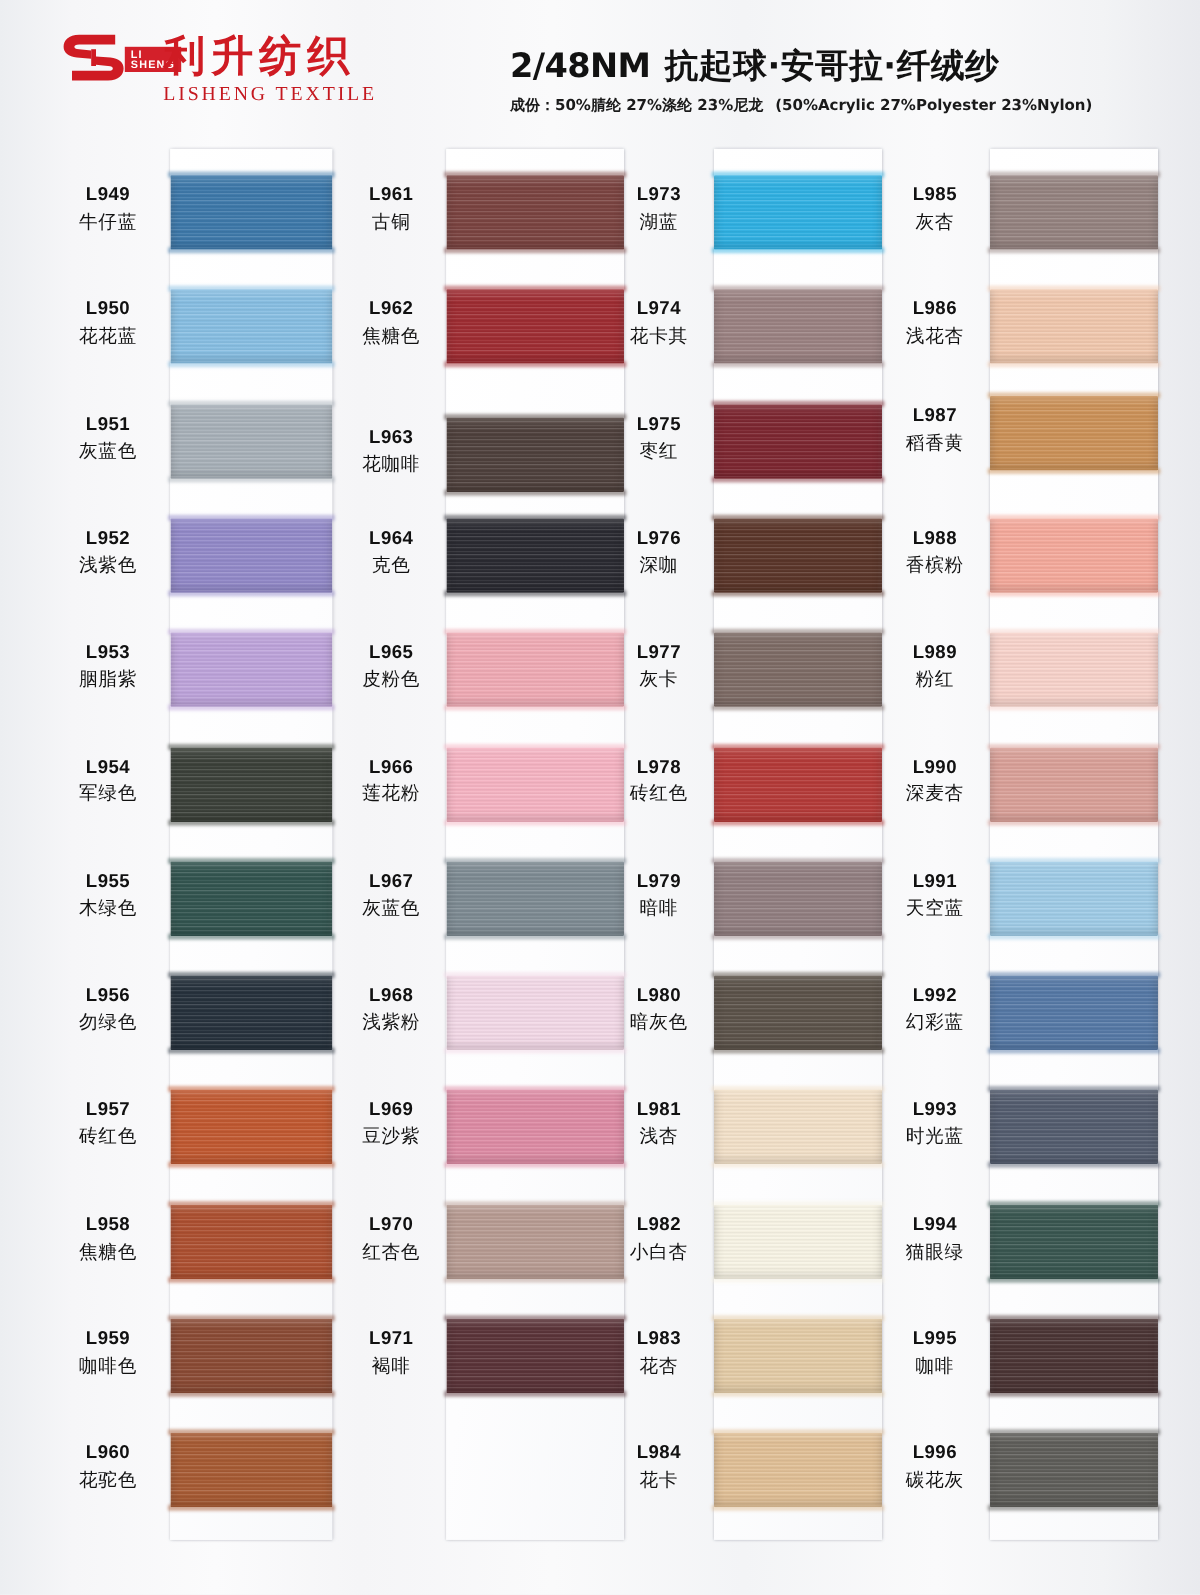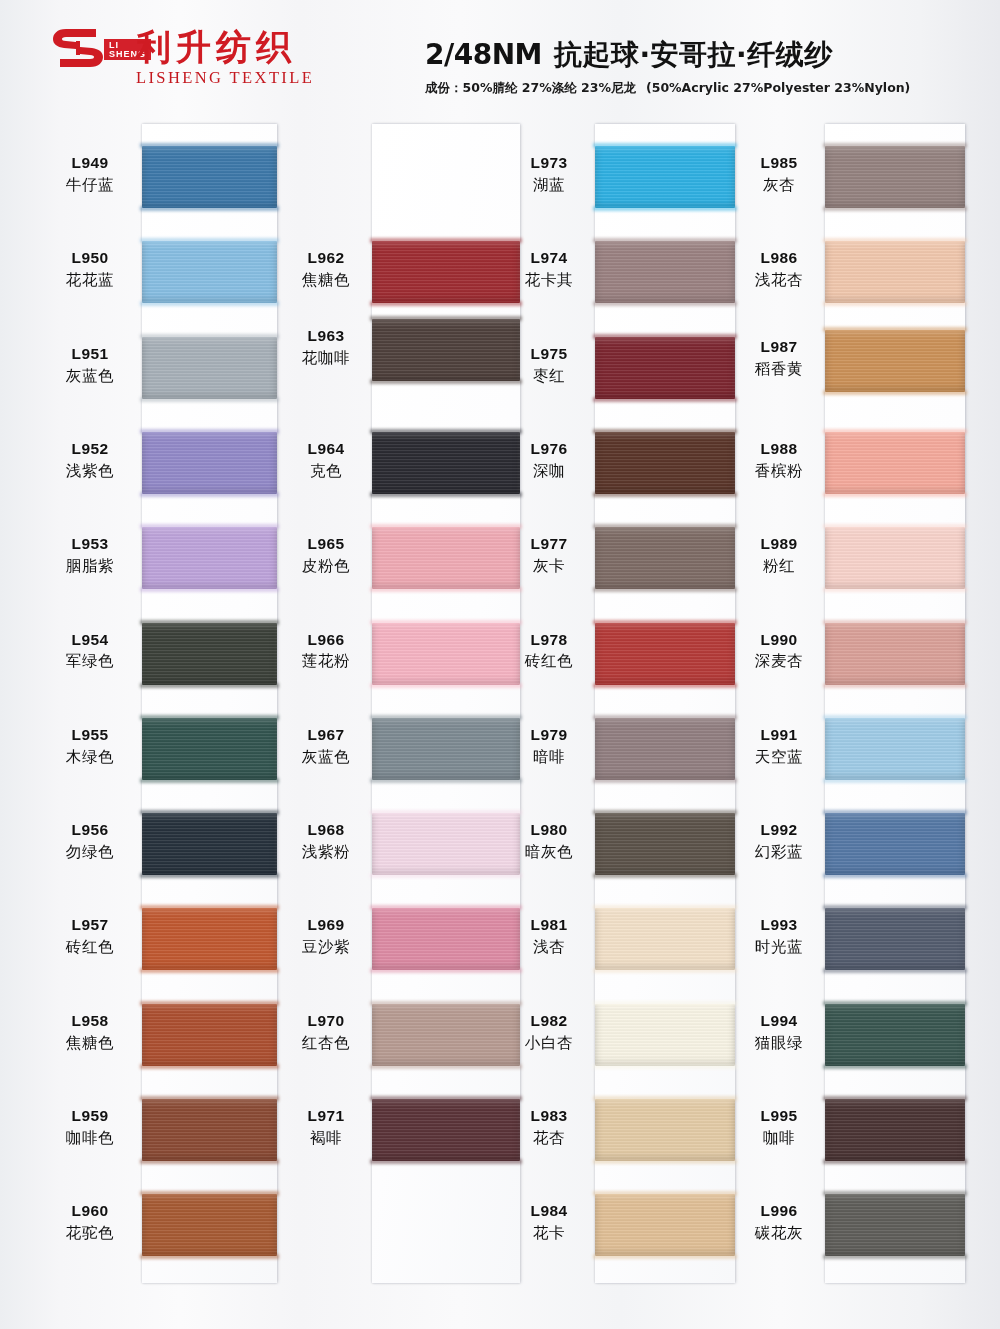--- a/index.html
+++ b/index.html
@@ -321,28 +321,35 @@
               <div class="swatch-code">L960</div>
               <div class="swatch-name">花驼色</div>
             </div>
           </div>
         </div>
     </div>
 
     <div class="column" id="col-1" style="left: 372px; width: 148px;">
       <div class="card"></div>
       <div class="swatches">
+          <div class="swatch-row" style="top: 22px; height: 62px;">
+            <div class="yarn" style="background-color: rgb(122, 67, 64); height: 62px; top: 0px;"></div>
+            <div class="swatch-label" style="left: -92px; top: 8px;">
+              <div class="swatch-code">L961</div>
+              <div class="swatch-name">古铜</div>
+            </div>
+          </div>
           <div class="swatch-row" style="top: 117.3px; height: 62px; border-radius: 10px;">
             <div class="yarn" style="background-color: rgb(158, 44, 50); height: 62px; top: 0px;"></div>
             <div class="swatch-label" style="left: -92px; top: 8px;">
               <div class="swatch-code">L962</div>
               <div class="swatch-name">焦糖色</div>
             </div>
           </div>
-          <div class="swatch-row" style="top: 195px; height: 64px;">
+          <div class="swatch-row" style="top: 224px; height: 64px;">
             <div class="yarn" style="background-color: rgb(78, 64, 60); height: 62px; top: 0px;"></div>
             <div class="swatch-label" style="left: -92px; top: 8px;">
               <div class="swatch-code">L963</div>
               <div class="swatch-name">花咖啡</div>
             </div>
           </div>
           <div class="swatch-row" style="top: 307.9px; height: 78px;">
             <div class="yarn" style="background-color: rgb(42, 42, 49); height: 62px; top: 0px;"></div>
             <div class="swatch-label" style="left: -92px; top: 8px;">
               <div class="swatch-code">L964</div>

